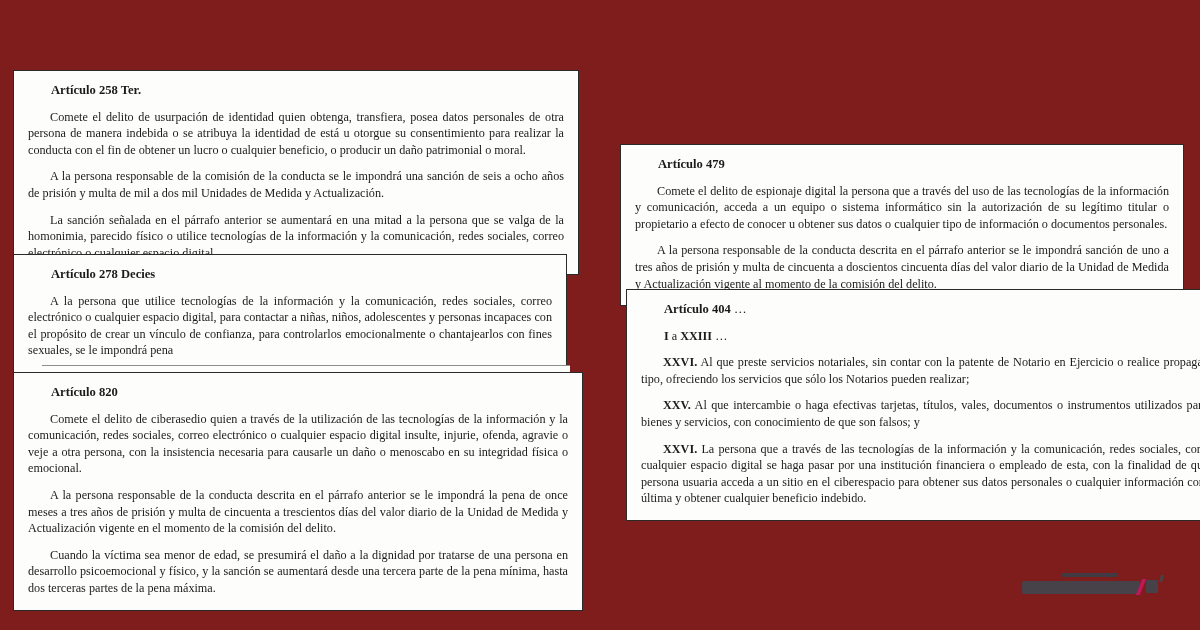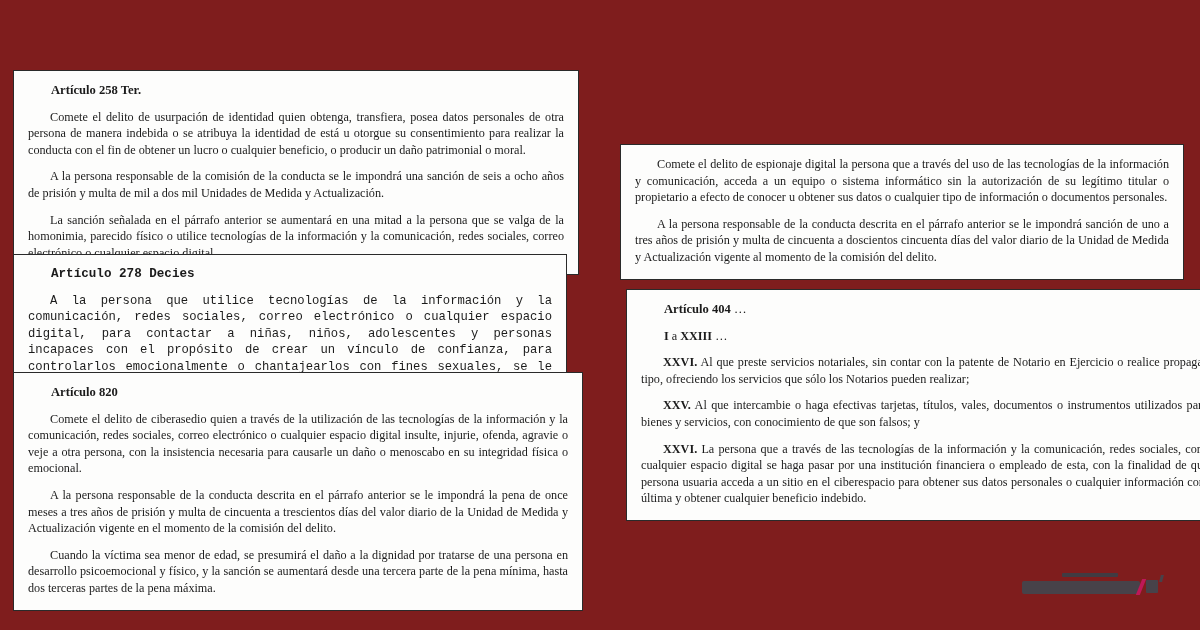--- a/index.html
+++ b/index.html
@@ -30,21 +30,21 @@
     padding-left:23px;
   }
   .card p{
     margin:10px 0 0 0;
     text-indent:22px;
   }
   .card p:first-of-type{margin-top:0;}
   .runin{font-weight:bold;}
   
   .card-258{left:14px;top:71px;width:564px;min-height:166px;}
-  .card-278{left:14px;top:255px;width:552px;min-height:101px;padding-bottom:9px;font-family:Liberation Mono, monospace;}
+  .card-278{left:14px;top:255px;width:552px;min-height:101px;padding-bottom:9px;}
   .card-480{left:14px;top:373px;width:568px;min-height:186px;}
   
   .card-479{left:621px;top:145px;width:562px;min-height:128px;}
   .card-404{left:627px;top:290px;width:672px;min-height:196px;}
   
   .slip{
     display:block;
     margin:6px -18px 0 14px;
     border-top:1px solid #8e8e8e;
     background:#fdfdfc;
@@ -116,20 +116,21 @@
   </div>
 
   <div class="card card-480">
     <h3>Artículo 820</h3>
     <p>Comete el delito de ciberasedio quien a través de la utilización de las tecnologías de la información y la comunicación, redes sociales, correo electrónico o cualquier espacio digital insulte, injurie, ofenda, agravie o veje a otra persona, con la insistencia necesaria para causarle un daño o menoscabo en su integridad física o emocional.</p>
     <p>A la persona responsable de la conducta descrita en el párrafo anterior se le impondrá la pena de once meses a tres años de prisión y multa de cincuenta a trescientos días del valor diario de la Unidad de Medida y Actualización vigente en el momento de la comisión del delito.</p>
     <p>Cuando la víctima sea menor de edad, se presumirá el daño a la dignidad por tratarse de una persona en desarrollo psicoemocional y físico, y la sanción se aumentará desde una tercera parte de la pena mínima, hasta dos terceras partes de la pena máxima.</p>
   </div>
 
   <div class="card card-479">
+    <h3>Artículo 479</h3>
     <p>Comete el delito de espionaje digital la persona que a través del uso de las tecnologías de la información y comunicación, acceda a un equipo o sistema informático sin la autorización de su legítimo titular o propietario a efecto de conocer u obtener sus datos o cualquier tipo de información o documentos personales.</p>
     <p>A la persona responsable de la conducta descrita en el párrafo anterior se le impondrá sanción de uno a tres años de prisión y multa de cincuenta a doscientos cincuenta días del valor diario de la Unidad de Medida y Actualización vigente al momento de la comisión del delito.</p>
   </div>
 
   <div class="card card-404">
     <h3><span>Artículo 404</span><span style="font-weight:normal"> …</span></h3>
     <div class="range-line">
       <span class="runin">I</span><span> a </span><span class="runin">XXIII</span><span> …</span>
     </div>
     <p><span class="runin">XXVI.</span><span> Al que preste servicios notariales, sin contar con la patente de Notario en Ejercicio o realice propaganda de cualquier tipo, ofreciendo los servicios que sólo los Notarios pueden realizar;</span></p>

